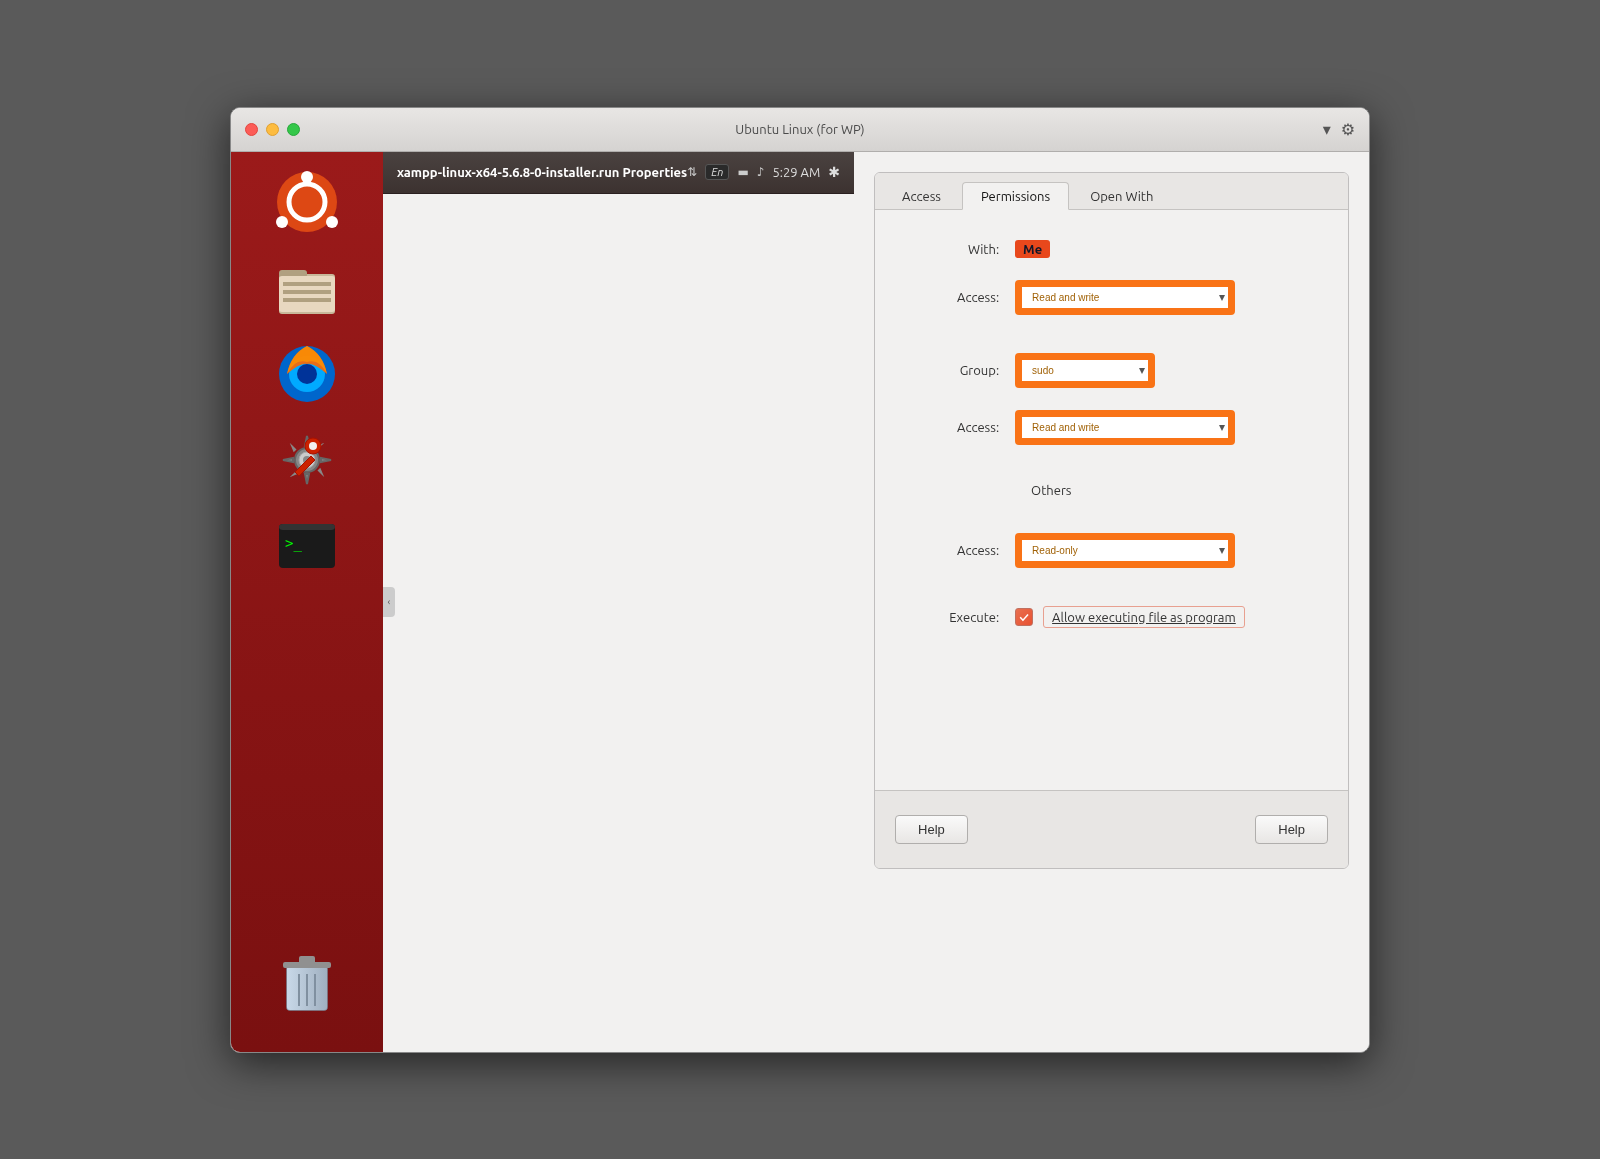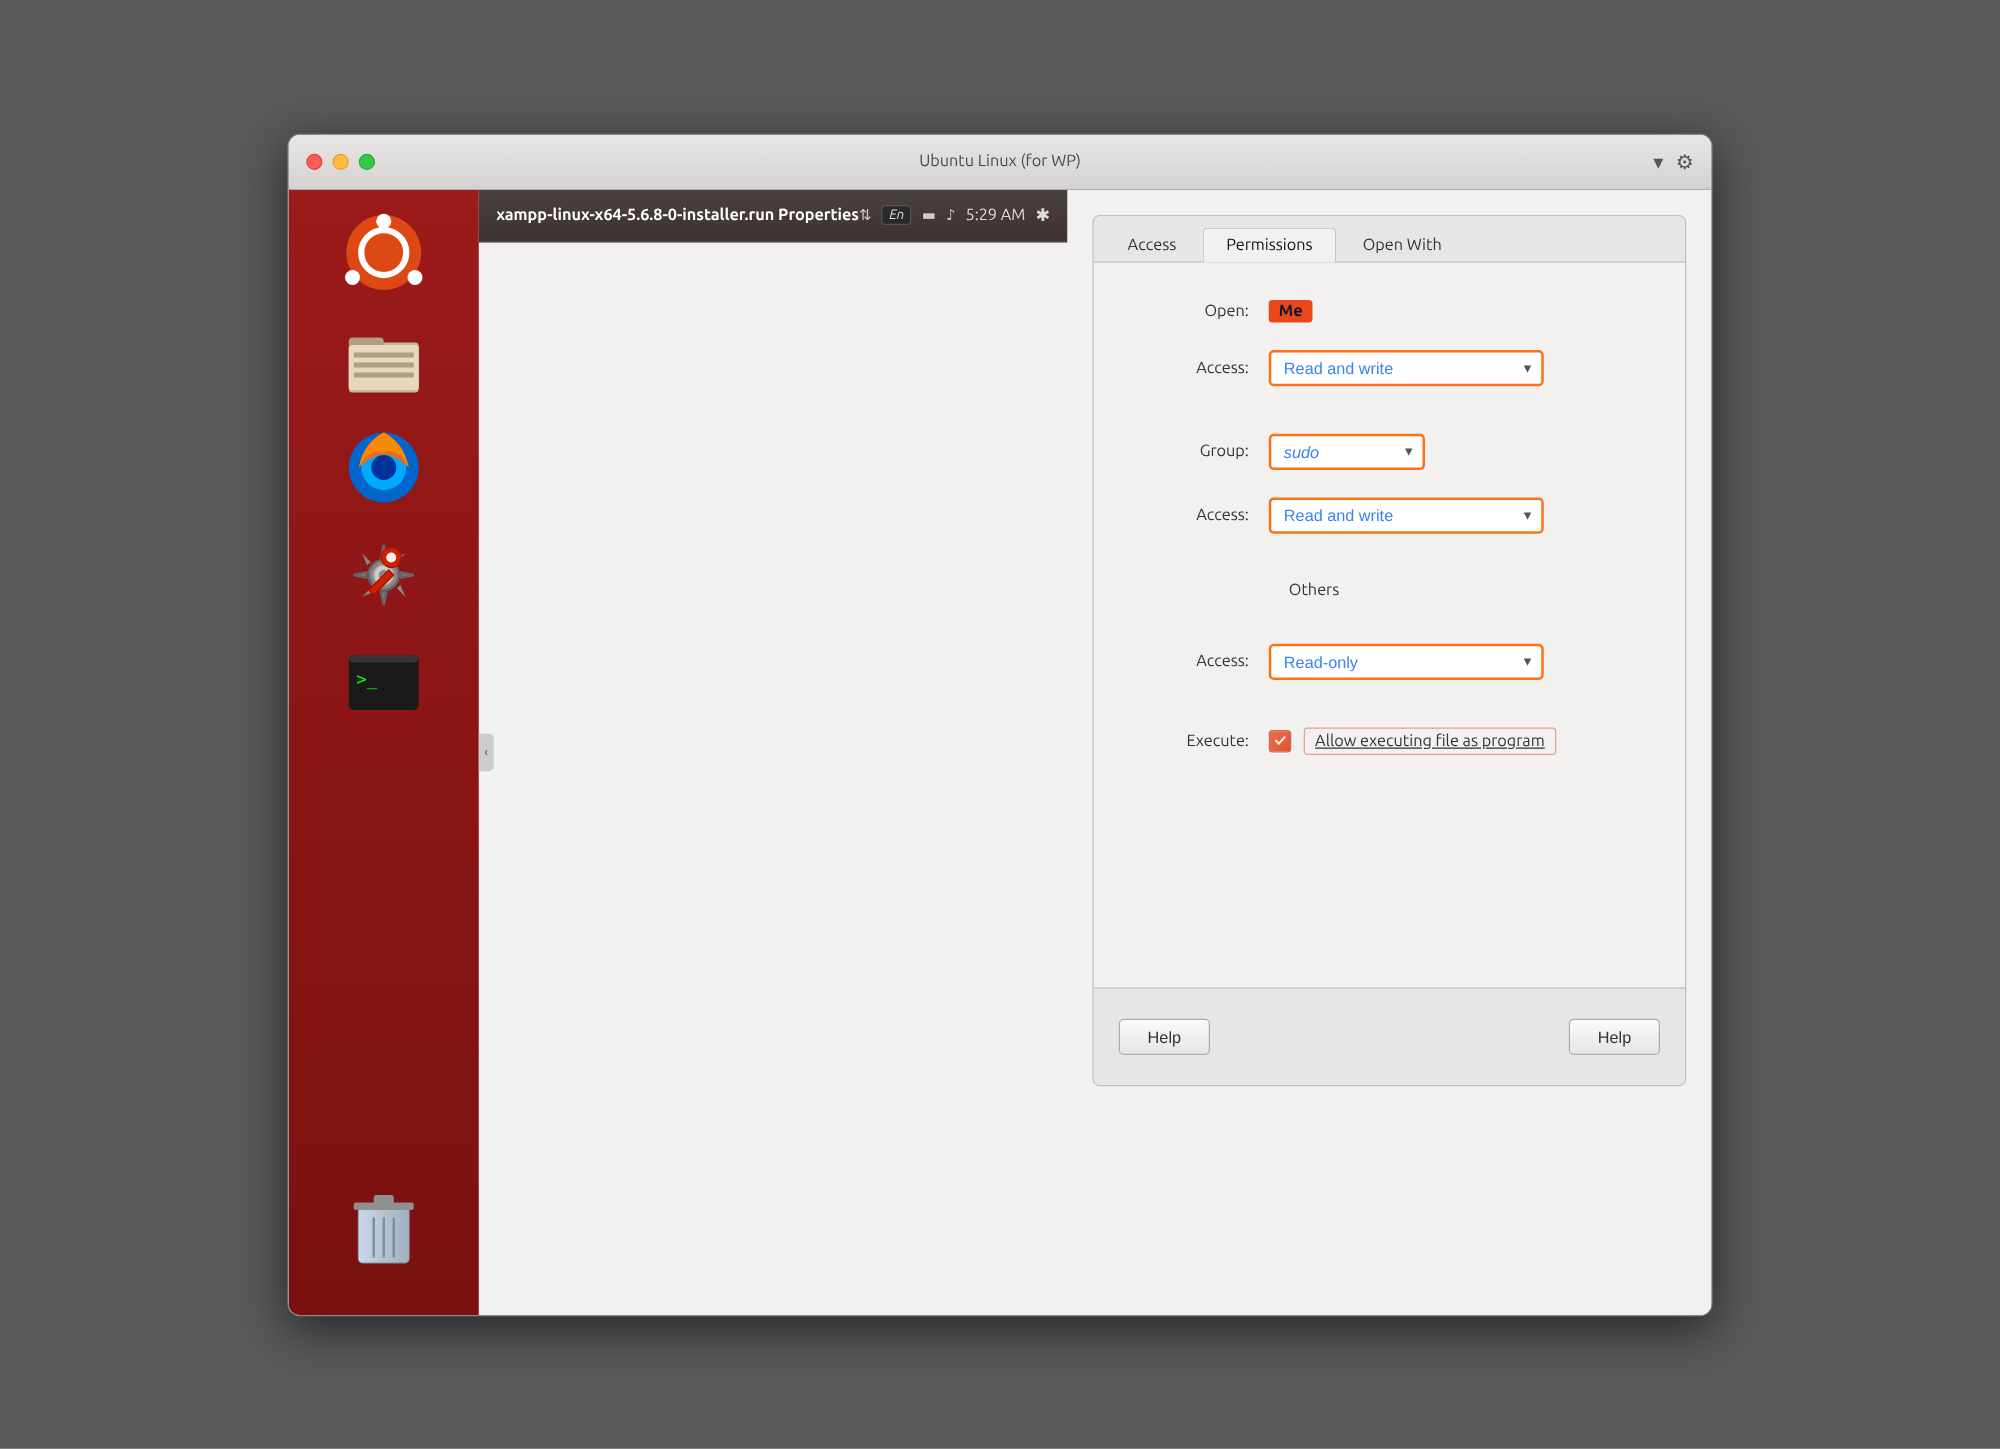--- a/index.html
+++ b/index.html
@@ -241,25 +241,25 @@
       font-size: 13px;
       font-weight: bold;
       padding: 2px 8px;
       border-radius: 3px;
     }
 
     .select-dropdown {
       appearance: none;
       -webkit-appearance: none;
       background: #fff;
-      border: 2px solid #f97316;
+      border: 7px solid #f97316;
       border-radius: 4px;
       padding: 5px 30px 5px 10px;
-      font-size: 13px;
-      color: #3b82f6;
+      font-size: 10px;
+      color: #a16207;
       cursor: pointer;
       width: 220px;
       position: relative;
       background-image: none;
     }
     .select-wrap {
       position: relative;
       display: inline-block;
     }
     .select-wrap::after {
@@ -457,41 +457,41 @@
 
           <div class="tabs-bar">
             <div class="tab">Access</div>
             <div class="tab active">Permissions</div>
             <div class="tab">Open With</div>
           </div>
 
           <div class="tab-content">
 
             <div class="form-row">
-              <span class="form-label">Open:</span>
+              <span class="form-label">With:</span>
               <span class="owner-badge">Me</span>
             </div>
 
             <div class="form-row">
               <span class="form-label">Access:</span>
               <div class="select-wrap">
                 <select class="select-dropdown">
                   <option>Read and write</option>
                   <option>Read-only</option>
                   <option>None</option>
                 </select>
               </div>
             </div>
 
             <div class="divider-row"></div>
 
             <div class="form-row">
               <span class="form-label">Group:</span>
               <div class="select-wrap">
-                <select class="select-dropdown" style="width:125px;font-style:italic;">
+                <select class="select-dropdown" style="width:140px;">
                   <option>sudo</option>
                   <option>users</option>
                   <option>root</option>
                 </select>
               </div>
             </div>
 
             <div class="form-row">
               <span class="form-label">Access:</span>
               <div class="select-wrap">

